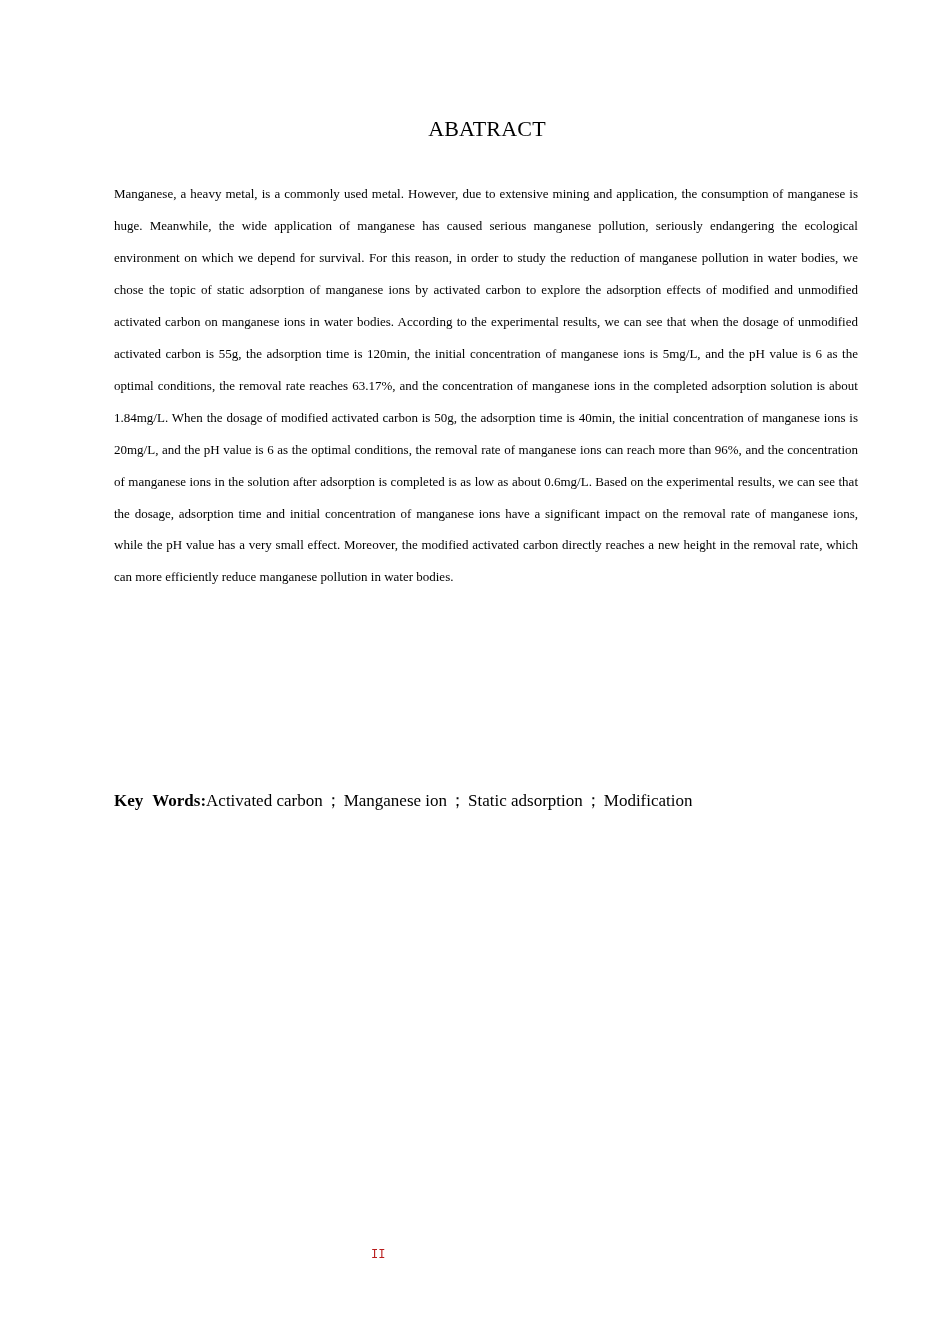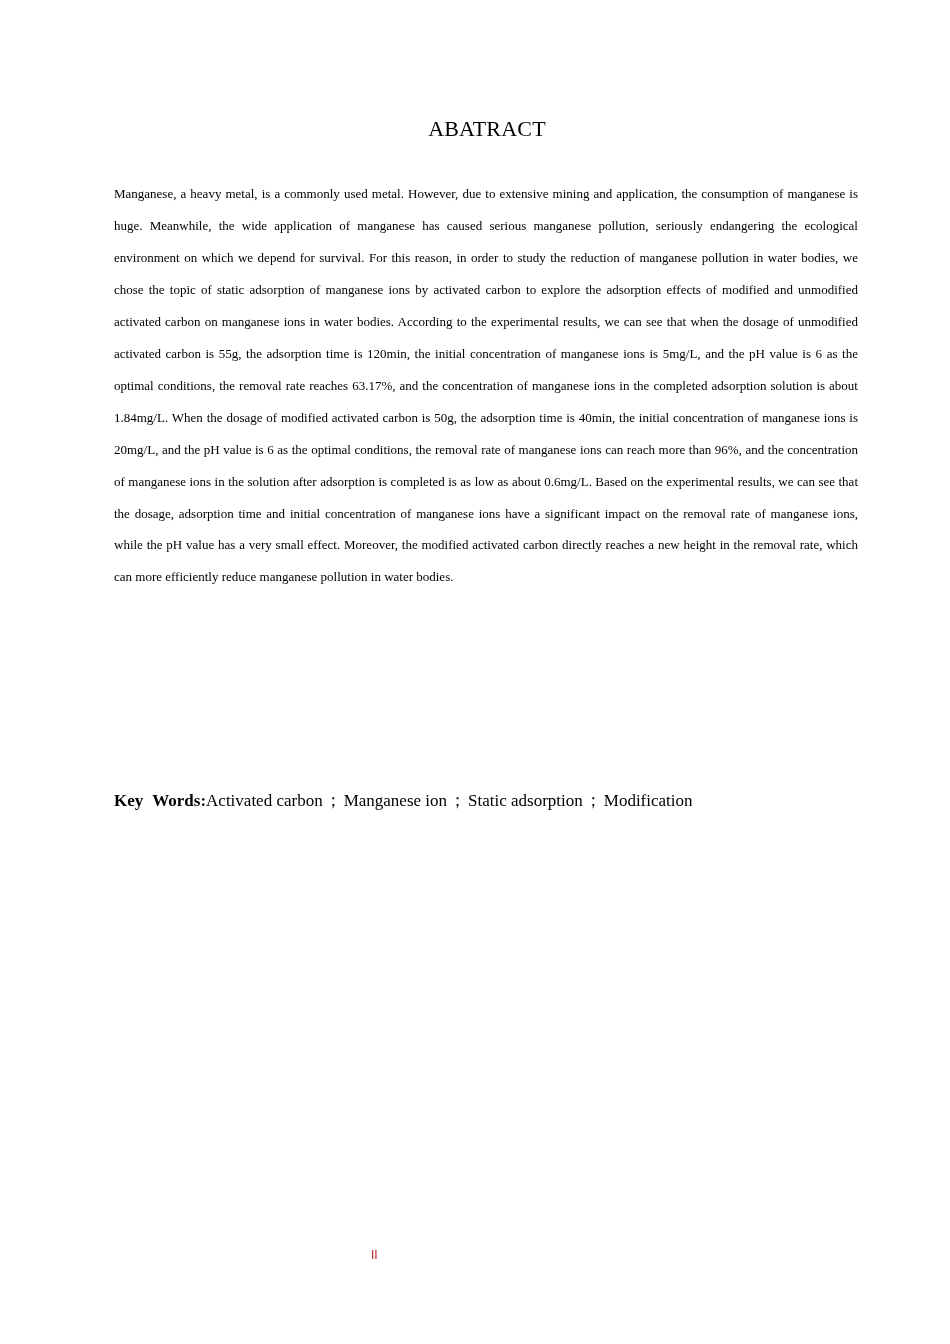--- a/index.html
+++ b/index.html
@@ -16,21 +16,21 @@
   }
   .keywords {
     position: absolute; left: 114px; top: 786px; width: 744px;
     font-family: "Liberation Serif", serif; font-size: 17px; line-height: 30px; color: #000;
     white-space: nowrap;
   }
   .kw-label { font-weight: bold; word-spacing: 5px; }
   .kw-sep { margin: 0 2px; }
   .page-num {
     position: absolute; top: 1248px; left: 371px;
-    font-family: Liberation Sans, sans-serif; font-size: 12px; color: #b91c1c;
+    font-family: Liberation Mono, monospace; font-size: 12px; color: #b91c1c;
   }
 </style>
 </head>
 <body>
 
 <div class="page">
   <div class="title">ABATRACT</div>
 
   <p class="body-text">Manganese, a heavy metal, is a commonly used metal. However, due to extensive mining and application, the consumption of manganese is huge. Meanwhile, the wide application of manganese has caused serious manganese pollution, seriously endangering the ecological environment on which we depend for survival. For this reason, in order to study the reduction of manganese pollution in water bodies, we chose the topic of static adsorption of manganese ions by activated carbon to explore the adsorption effects of modified and unmodified activated carbon on manganese ions in water bodies. According to the experimental results, we can see that when the dosage of unmodified activated carbon is 55g, the adsorption time is 120min, the initial concentration of manganese ions is 5mg/L, and the pH value is 6 as the optimal conditions, the removal rate reaches 63.17%, and the concentration of manganese ions in the completed adsorption solution is about 1.84mg/L. When the dosage of modified activated carbon is 50g, the adsorption time is 40min, the initial concentration of manganese ions is 20mg/L, and the pH value is 6 as the optimal conditions, the removal rate of manganese ions can reach more than 96%, and the concentration of manganese ions in the solution after adsorption is completed is as low as about 0.6mg/L. Based on the experimental results, we can see that the dosage, adsorption time and initial concentration of manganese ions have a significant impact on the removal rate of manganese ions, while the pH value has a very small effect. Moreover, the modified activated carbon directly reaches a new height in the removal rate, which can more efficiently reduce manganese pollution in water bodies.</p>
 

